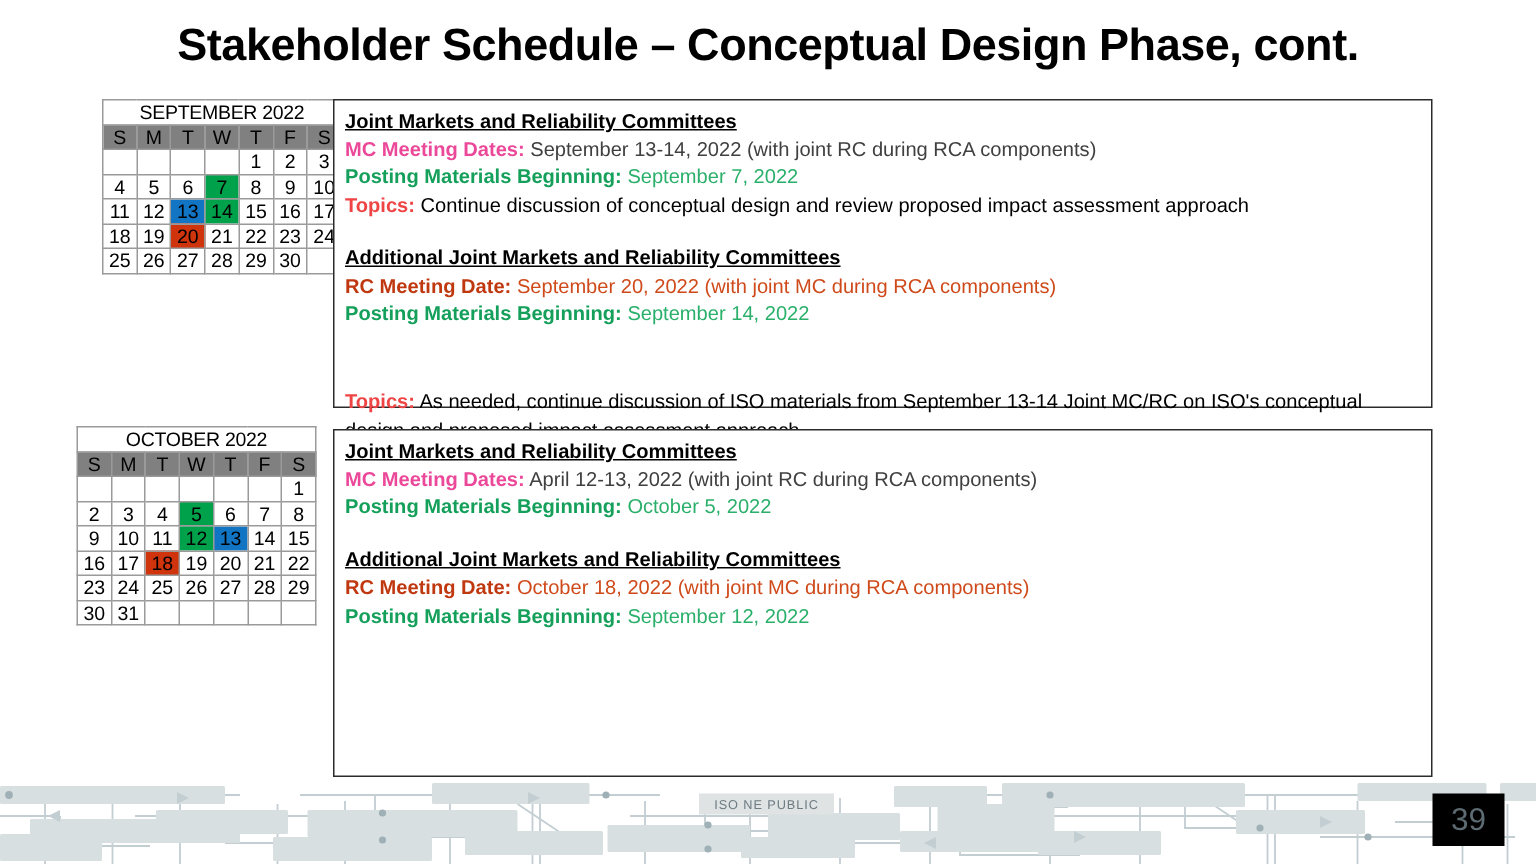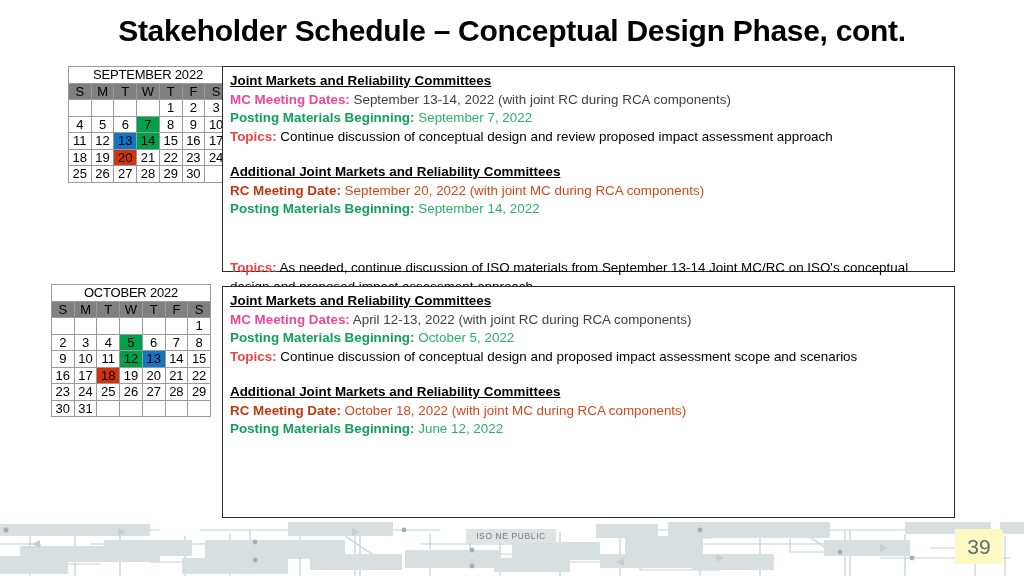--- a/index.html
+++ b/index.html
@@ -135,21 +135,21 @@
     text-align: center;
     line-height: 14px;
     font-family: "Liberation Sans", sans-serif;
   }
   #page-number {
     position: absolute;
     left: 955px;
     top: 529px;
     width: 48px;
     height: 35px;
-    background: #fef9c3;
+    background: #000000;
     color: #5d6b72;
     font-size: 21px;
     text-align: center;
     line-height: 35px;
   }
 </style>
 </head>
 <body>
 
 <div id="slide-title">Stakeholder Schedule – Conceptual Design Phase, cont.</div>
@@ -326,35 +326,31 @@
     <span class="tb-head">Joint Markets and Reliability Committees</span>
   </div>
   <div class="tb-line">
     <span class="lbl-mc">MC Meeting Dates:</span>
     <span class="val-mc">April 12-13, 2022 (with joint RC during RCA components)</span>
   </div>
   <div class="tb-line">
     <span class="lbl-post">Posting Materials Beginning:</span>
     <span class="val-post">October 5, 2022</span>
   </div>
-  <div class="tb-line">
-    <span class="lbl-topics">Topics:</span>
-    <span>Continue discussion of conceptual design and proposed impact assessment scope and scenarios</span>
-  </div>
   <div class="tb-spacer"></div>
   <div class="tb-line">
     <span class="tb-head">Additional Joint Markets and Reliability Committees</span>
   </div>
   <div class="tb-line">
     <span class="lbl-rc">RC Meeting Date:</span>
     <span class="val-rc">October 18, 2022 (with joint MC during RCA components)</span>
   </div>
   <div class="tb-line">
     <span class="lbl-post">Posting Materials Beginning:</span>
-    <span class="val-post">June 12, 2022</span>
+    <span class="val-post">September 12, 2022</span>
   </div>
 </div>
 
 <div id="footer-graphic">
   <svg width="1024" height="62" viewBox="0 0 1024 62" xmlns="http://www.w3.org/2000/svg">
     <g stroke="#c3ced2" stroke-width="1.2" fill="none">
       <path d="M0 16 H160 M200 16 H440 M600 16 H960 M0 30 H40 M90 30 H300 M420 30 H560 M700 30 H900"></path>
       <path d="M30 20 V62 M75 22 V62 M120 20 V62 M185 22 V62 M230 20 V62 M300 18 V62 M355 16 V62 M360 16 V62 M430 20 V62 M500 20 V62 M560 18 V62 M620 22 V62 M700 18 V62 M760 22 V62 M845 16 V62 M850 16 V62 M905 20 V62 M975 20 V62 M1005 22 V62"></path>
       <path d="M40 30 V50 H100 M250 16 V44 H330 M470 20 V40 H520 M640 30 V56 H720 M790 16 V38 H860 M930 34 H1000"></path>
       <path d="M805 20 L835 40 M345 22 L375 42"></path>

